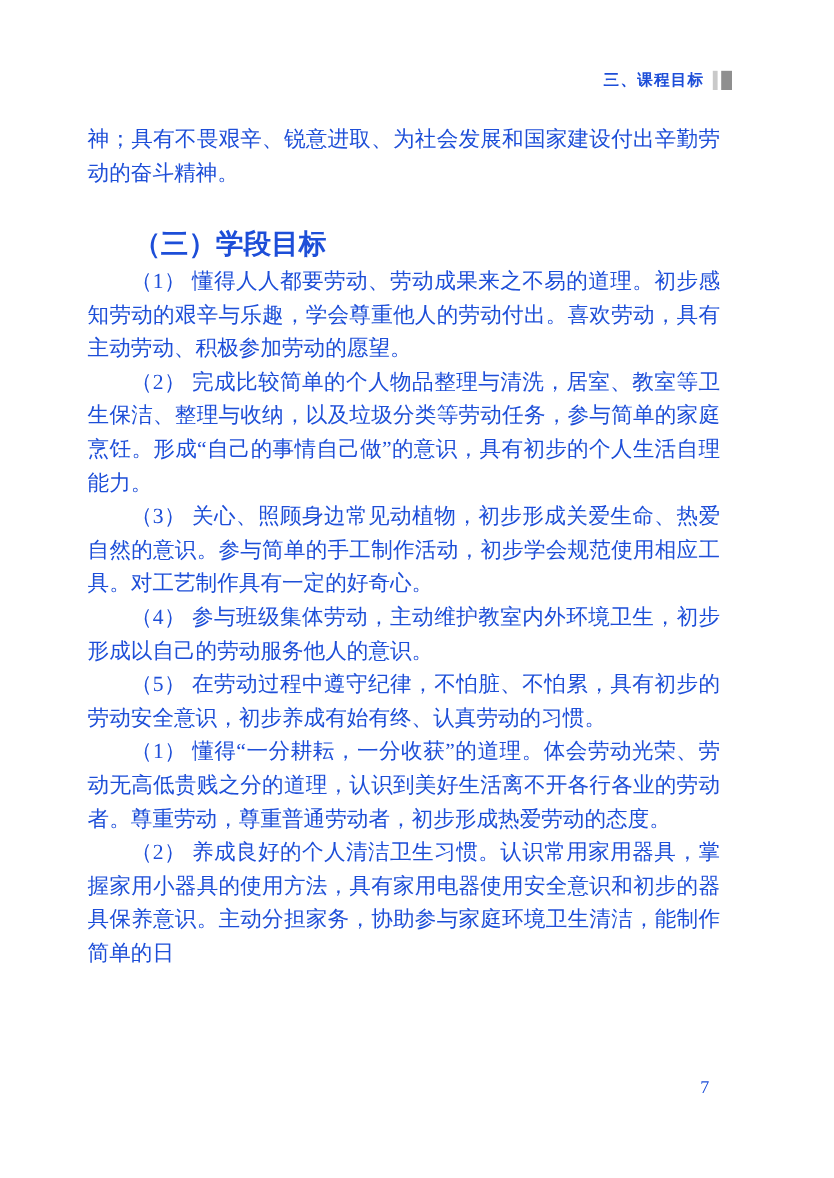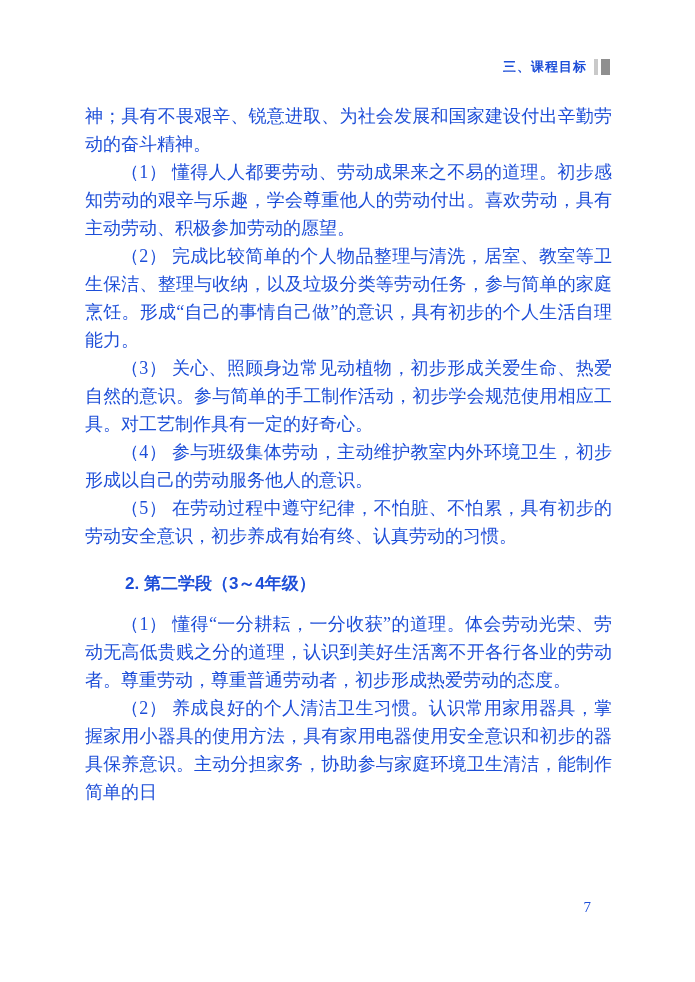--- a/index.html
+++ b/index.html
@@ -24,21 +24,21 @@
   .header-title {
     font-size: 13px;
     font-weight: bold;
     letter-spacing: 1px;
   }
   .accent-bar { display: inline-block; height: 16px; }
   .accent-bar.light { width: 4px; background: #c9c9c9; margin-left: 7px; }
   .accent-bar.dark  { width: 9px; background: #8f8f8f; margin-left: 3px; }
   .content {
     position: absolute;
-    left: 85px;
+    left: 73px;
     top: 102px;
     width: 527px;
     font-size: 18px;
     line-height: 28px;
     text-align: justify;
     text-justify: inter-character;
   }
   .section-heading {
     font-size: 23px;
     line-height: 32px;
@@ -73,29 +73,29 @@
   <div class="header">
     <span class="header-title">三、课程目标</span>
     <span class="accent-bar light"></span>
     <span class="accent-bar dark"></span>
   </div>
 
   <div class="content">
 
     <p class="para-cont">神；具有不畏艰辛、锐意进取、为社会发展和国家建设付出辛勤劳动的奋斗精神。</p>
 
+    <h2 class="section-heading">（三）学段目标</h2>
 
 
     <p class="para">（1） 懂得人人都要劳动、劳动成果来之不易的道理。初步感知劳动的艰辛与乐趣，学会尊重他人的劳动付出。喜欢劳动，具有主动劳动、积极参加劳动的愿望。</p>
     <p class="para">（2） 完成比较简单的个人物品整理与清洗，居室、教室等卫生保洁、整理与收纳，以及垃圾分类等劳动任务，参与简单的家庭烹饪。形成“自己的事情自己做”的意识，具有初步的个人生活自理能力。</p>
     <p class="para">（3） 关心、照顾身边常见动植物，初步形成关爱生命、热爱自然的意识。参与简单的手工制作活动，初步学会规范使用相应工具。对工艺制作具有一定的好奇心。</p>
     <p class="para">（4） 参与班级集体劳动，主动维护教室内外环境卫生，初步形成以自己的劳动服务他人的意识。</p>
     <p class="para">（5） 在劳动过程中遵守纪律，不怕脏、不怕累，具有初步的劳动安全意识，初步养成有始有终、认真劳动的习惯。</p>
 
-    <h3 class="sub-heading second">2. 第二学段（3～4年级）</h3>
 
     <p class="para">（1） 懂得“一分耕耘，一分收获”的道理。体会劳动光荣、劳动无高低贵贱之分的道理，认识到美好生活离不开各行各业的劳动者。尊重劳动，尊重普通劳动者，初步形成热爱劳动的态度。</p>
     <p class="para">（2） 养成良好的个人清洁卫生习惯。认识常用家用器具，掌握家用小器具的使用方法，具有家用电器使用安全意识和初步的器具保养意识。主动分担家务，协助参与家庭环境卫生清洁，能制作简单的日</p>
 
   </div>
 
   <div class="page-number">7</div>
 
 </div>
 

